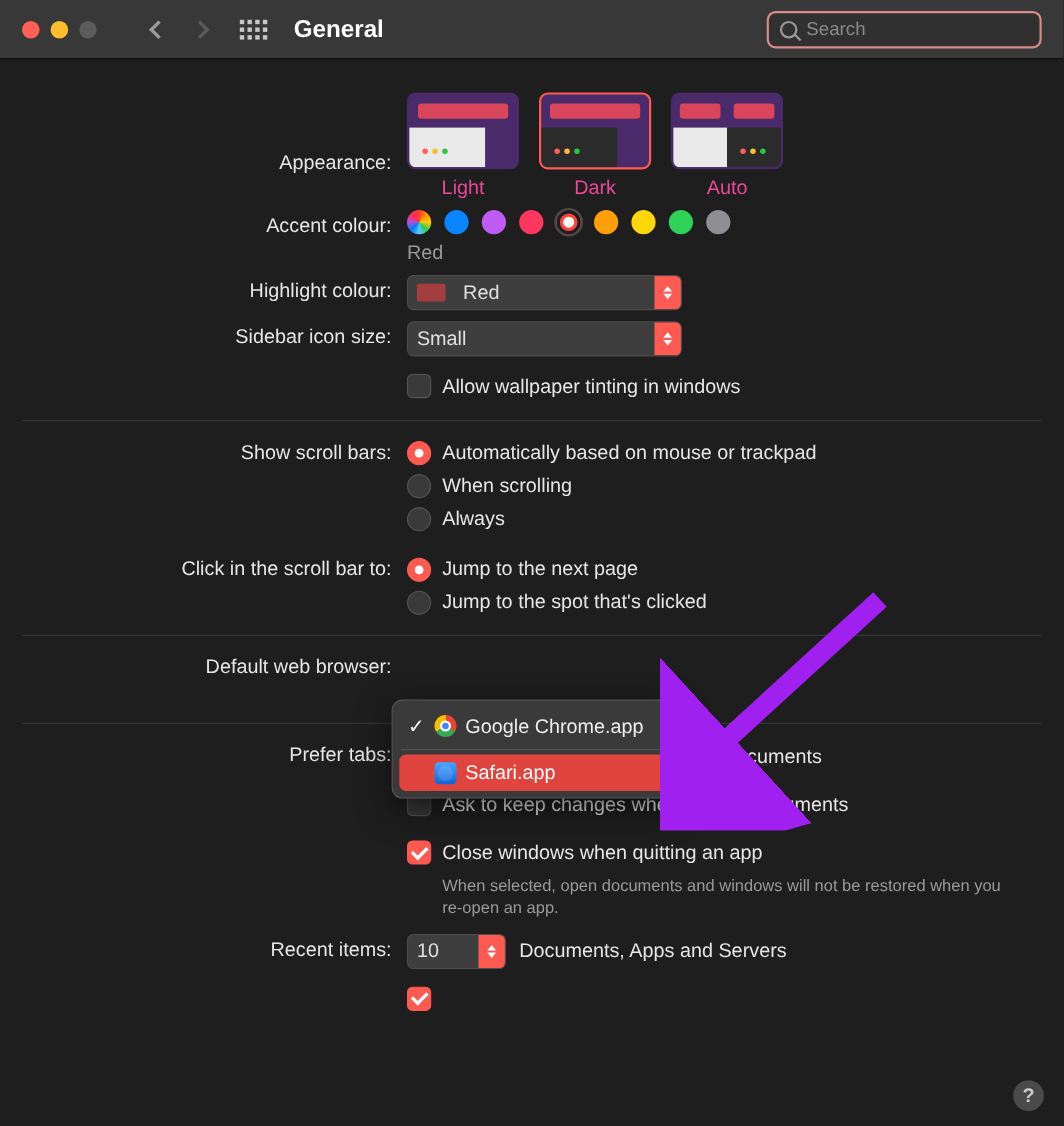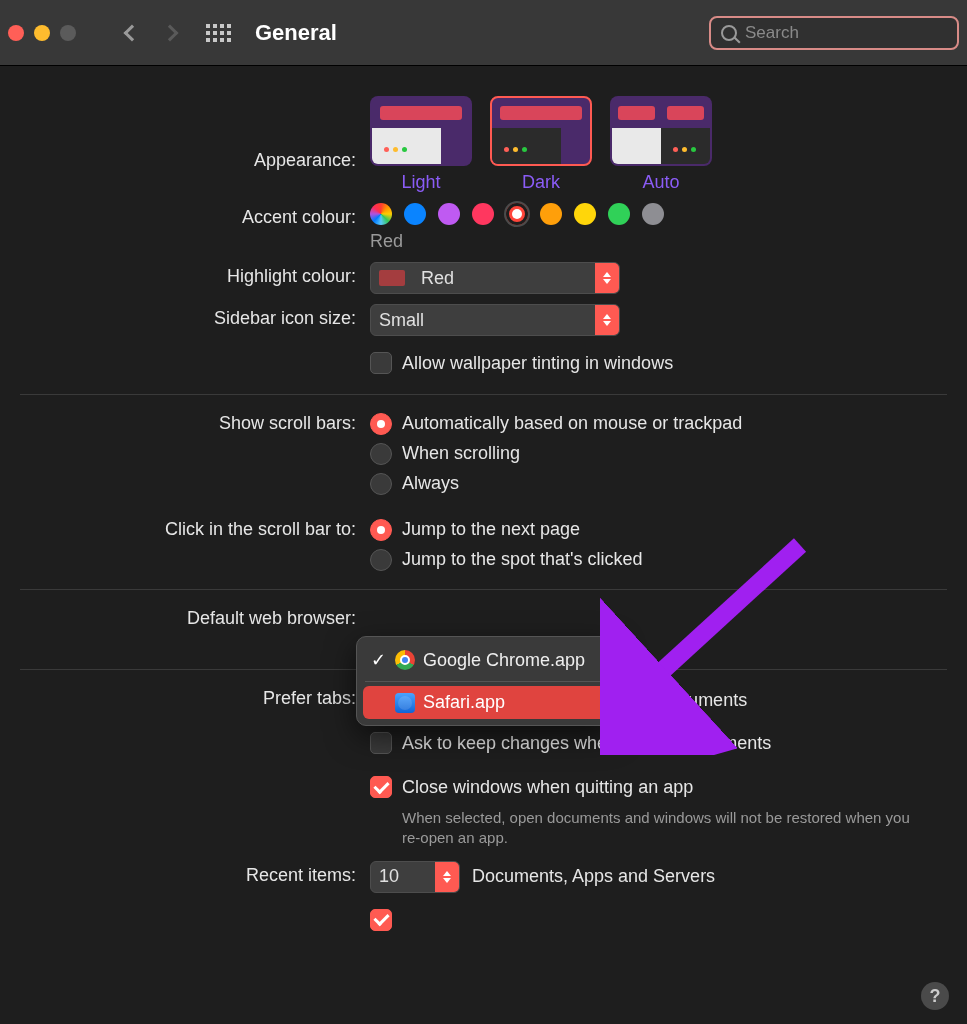--- a/index.html
+++ b/index.html
@@ -9,25 +9,25 @@
     background: #1e1e1e;
     font-family: -apple-system, "Helvetica Neue", Arial, sans-serif;
     color: #e6e6e6;
     overflow: hidden;
     font-size: 18px;
     position: relative;
   }
 
   
   .titlebar {
-    height: 66px;
+    height: 54px;
     background: #383838;
     display: flex;
     align-items: center;
-    padding: 0 8px;
+    padding: 0 20px;
     border-bottom: 1px solid #000;
     position: relative;
   }
   .traffic { display:flex; gap:10px; align-items:center; }
   .tl { width:16px; height:16px; border-radius:50%; }
   .tl.red { background:#ff5f57; }
   .tl.yellow { background:#febc2e; }
   .tl.grey { background:#5b5b5b; }
   .navbtns { display:flex; gap:26px; margin-left:50px; align-items:center; }
   .chev { width:12px; height:12px; border-left:3px solid #9a9a9a; border-bottom:3px solid #9a9a9a; transform: rotate(45deg); }
@@ -76,21 +76,21 @@
   .thumb.light .pane { background:#e9e9e9; }
   .thumb.dark .pane { background:#2b2b2b; }
   .thumb.auto { display:flex; }
   .thumb.auto .half { width:50%; height:100%; position:relative; }
   .thumb.auto .half .topbar { left:6px; right:6px; }
   .thumb.auto .half.l .pane { background:#e9e9e9; width:100%; left:0; bottom:0; height:36px; position:absolute;}
   .thumb.auto .half.r .pane { background:#2b2b2b; width:100%; left:0; bottom:0; height:36px; position:absolute;}
   .thumb .dots { position:absolute; bottom:12px; left:12px; display:flex; gap:4px; }
   .thumb .dots span { width:5px; height:5px; border-radius:50%; }
   .thumb .dots .r{background:#ff5f57;} .thumb .dots .y{background:#febc2e;} .thumb .dots .g{background:#28c840;}
-  .thumbcol .caption { color:#8b5cf6; }
+  .thumbcol .caption { color:#ec4899; }
 
   
   .swrow { display:flex; gap:12px; align-items:center; }
   .sw { width:22px; height:22px; border-radius:50%; cursor:pointer; }
   .sw.multi { background: conic-gradient(#ff3b30,#ff9500,#ffcc00,#34c759,#5ac8fa,#007aff,#af52de,#ff2d55,#ff3b30); }
   .sw.selected { box-shadow: inset 0 0 0 3px #1e1e1e, 0 0 0 2px #fff3; position:relative; }
   .sw.selected::after { content:""; position:absolute; inset:6px; background:#fff; border-radius:50%; }
   .accentname { color:#9a9a9a; margin-top:6px; }
 
   

